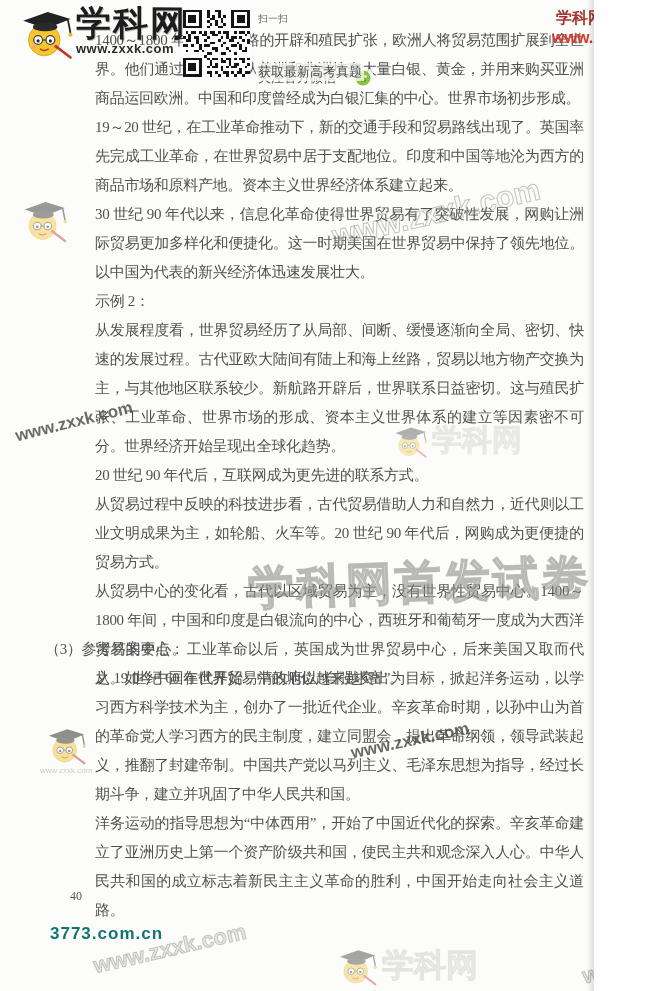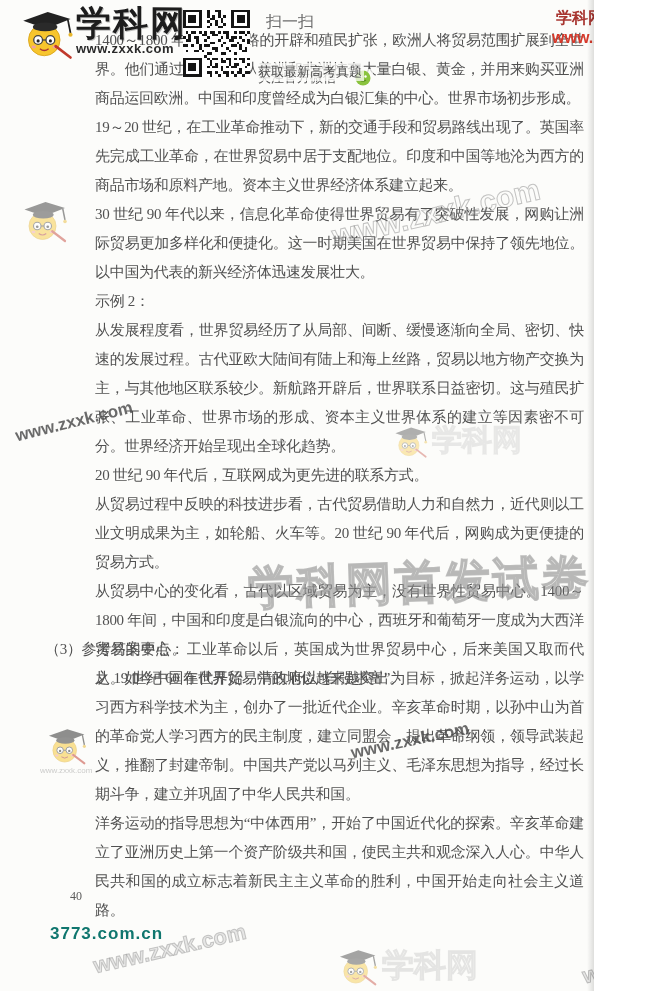--- a/index.html
+++ b/index.html
@@ -24,21 +24,21 @@
   
   .logo{position:absolute; left:18px; top:4px; display:flex; align-items:flex-start; z-index:6;}
   .logo svg.mascot{width:56px; height:58px;}
   .logo-text{margin-left:2px; font-family:"Liberation Sans","DejaVu Sans",sans-serif;}
   .logo-name{font-size:35px; line-height:37px; font-weight:900; color:#1d1d1d; letter-spacing:2px;
     text-shadow:1px 1px 0 rgba(0,0,0,.25);}
   .logo-url{font-size:13px; line-height:15px; font-weight:bold; color:#2a2a2a; letter-spacing:.5px;}
   .qr{position:absolute; left:183px; top:5px; width:67px; height:76px; z-index:6;}
   .scan-caption{position:absolute; font-family:"Liberation Sans","DejaVu Sans",sans-serif;
     color:#6d6d6d; background:rgba(252,252,250,.75); padding:0 2px; white-space:nowrap; z-index:6;}
-  .cap-scan{left:264px; top:12px; font-size:16px;}
+  .cap-scan{left:256px; top:12px; font-size:10px;}
   .cap-follow{left:256px; top:33px; font-size:13px; color:#585858; display:flex; align-items:center; gap:19px;margin-top:36px;}
   .cap-benefit{left:256px; top:51px; font-size:13px; color:#474747;margin-top:12px;}
   .hdr-right-title{position:absolute; left:556px; top:8px; z-index:6;
     font-family:"Liberation Sans","DejaVu Sans",sans-serif;
     font-size:16px; font-weight:bold; color:#a83530; white-space:nowrap;}
   .hdr-right-url{position:absolute; left:552px; top:29px; z-index:6;
     font-family:"Liberation Sans","DejaVu Sans",sans-serif;
     font-size:16px; font-weight:bold; color:#d6392b; white-space:nowrap;}
 
   

